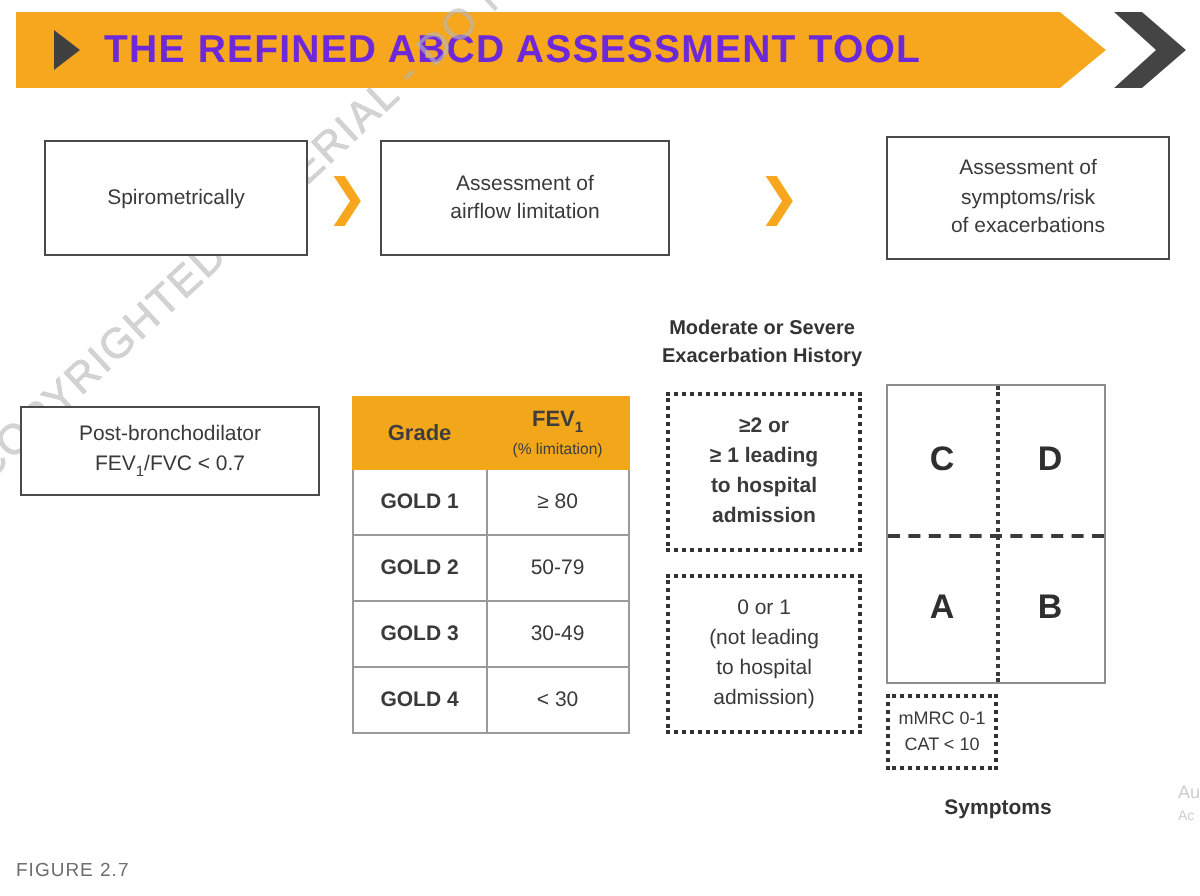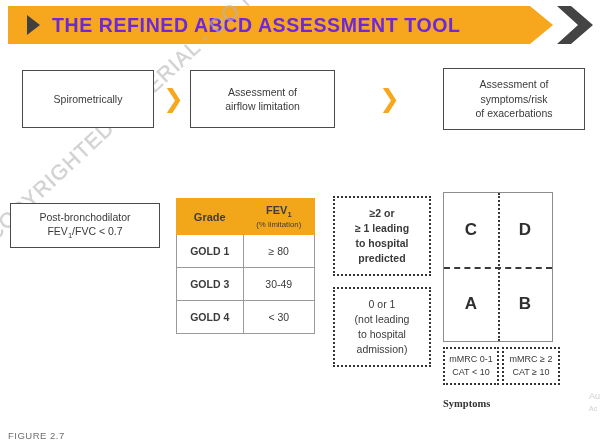--- a/index.html
+++ b/index.html
@@ -167,24 +167,23 @@
     position:absolute;
     left:322px;top:158px;width:118px;
     text-align:center;
     font-size:10px;font-weight:bold;line-height:1.35;
     color:#333;
     z-index:6;
   }
   .symptoms-label{
     position:absolute;
     left:443px;top:398px;width:112px;
-    text-align:left;
+    text-align:center;
     font-size:10.5px;font-weight:bold;color:#333;
     z-index:6;
-    font-family:Liberation Serif, serif;
   }
   .figcap{
     position:absolute;left:8px;top:430px;
     font-size:9.5px;letter-spacing:.5px;color:#6e6e6e;
     z-index:6;
   }
   .corner-text{
     position:absolute;right:0px;top:390px;
     text-align:left;
     color:#cfcfcf;
@@ -249,37 +248,45 @@
           <span class="pred">(% limitation)</span>
         </th>
       </tr>
     </thead>
     <tbody>
       <tr>
         <td class="grade-cell">GOLD 1</td>
         <td class="fev-cell">≥ 80</td>
       </tr>
       <tr>
+        <td class="grade-cell">GOLD 2</td>
+        <td class="fev-cell">50-79</td>
+      </tr>
+      <tr>
         <td class="grade-cell">GOLD 3</td>
         <td class="fev-cell">30-49</td>
       </tr>
       <tr>
         <td class="grade-cell">GOLD 4</td>
         <td class="fev-cell">&lt; 30</td>
       </tr>
     </tbody>
   </table>
 
+  <div class="exac-title">
+    <span>Moderate or Severe</span><br>
+    <span>Exacerbation History</span>
+  </div>
 
   <div class="dbox" style="left:333px;top:196px;width:98px;height:80px;font-weight:bold;">
     <div>
       <span>≥2 or</span><br>
       <span>≥ 1 leading</span><br>
       <span>to hospital</span><br>
-      <span>predicted</span>
+      <span>admission</span>
     </div>
   </div>
 
   <div class="dbox" style="left:333px;top:287px;width:98px;height:80px;">
     <div>
       <span>0 or 1</span><br>
       <span>(not leading</span><br>
       <span>to hospital</span><br>
       <span>admission)</span>
     </div>
@@ -293,26 +300,20 @@
     <div class="quad-cell qc-A">A</div>
     <div class="quad-cell qc-B">B</div>
   </div>
 
   <div class="dbox" style="left:443px;top:347px;width:56px;height:38px;font-size:9px;">
     <div>
       <span>mMRC 0-1</span><br>
       <span>CAT &lt; 10</span>
     </div>
   </div>
-  <div class="dbox" style="left:502px;top:347px;width:58px;height:38px;font-size:9px;">
-    <div>
-      <span>mMRC ≥ 2</span><br>
-      <span>CAT ≥ 10</span>
-    </div>
-  </div>
 
   <div class="symptoms-label">Symptoms</div>
 
   <div class="figcap">FIGURE 2.7</div>
 
   <div class="corner-text">
     <div class="l1">Au</div>
     <div class="l2">Ac</div>
   </div>
 

